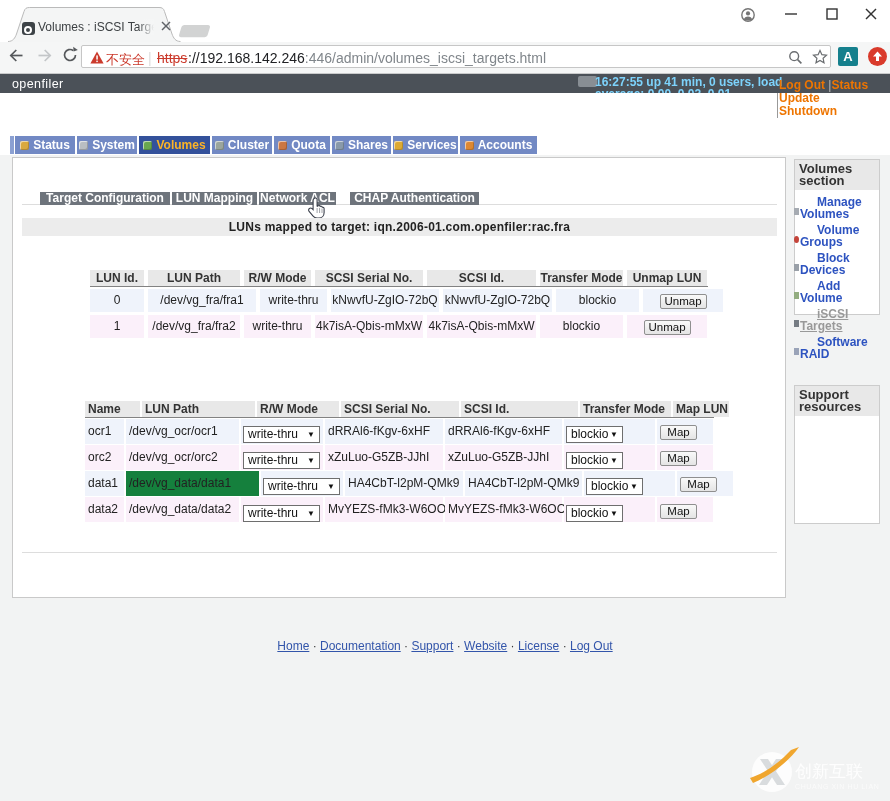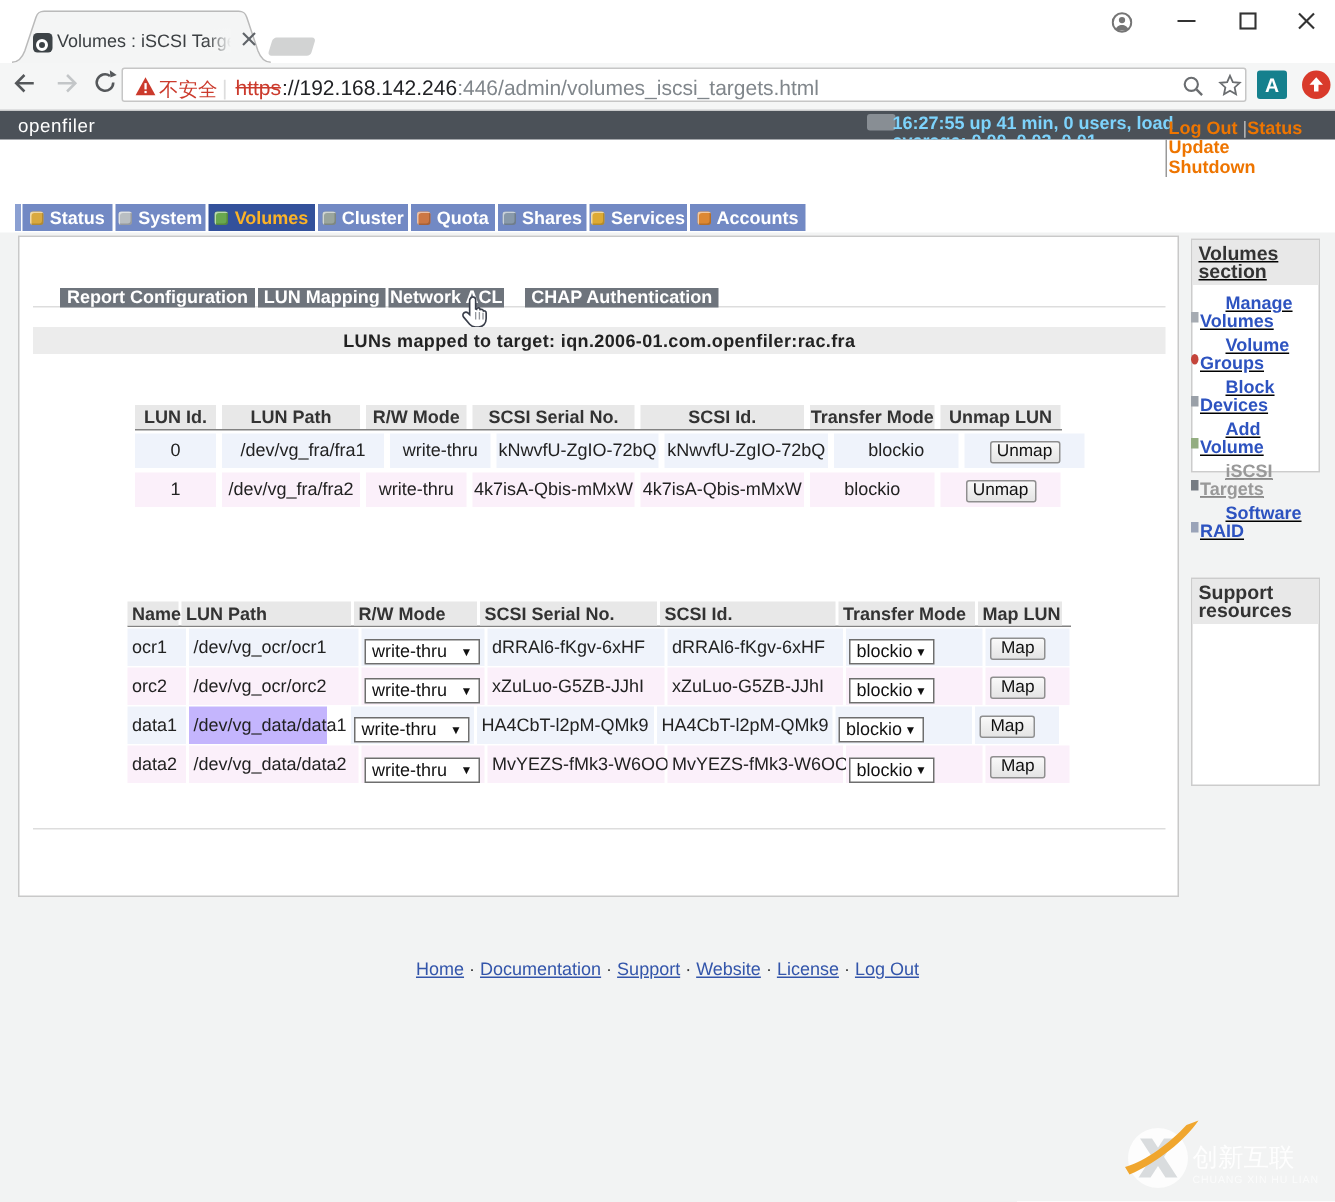--- a/index.html
+++ b/index.html
@@ -193,21 +193,21 @@
   <div class="ntab" style="width:56px;"><span class="nicon" style="background:#cc7744;"></span>Quota</div>
   <div class="ntab" style="width:59px;"><span class="nicon" style="background:#8899aa;"></span>Shares</div>
   <div class="ntab" style="width:65px;"><span class="nicon" style="background:#ddaa33;"></span>Services</div>
   <div class="ntab" style="width:77px;"><span class="nicon" style="background:#dd8833;"></span>Accounts</div>
 </div>
 
 <div id="graybg"></div>
 <div id="mainbox"></div>
 
 <div id="subtabline"></div>
-<div class="stab" style="left:40px; width:130px;">Report Configuration</div>
+<div class="stab" style="left:40px; width:130px;">Target Configuration</div>
 <div class="stab" style="left:172px; width:85px;">LUN Mapping</div>
 <div class="stab" style="left:259px; width:77px;">Network ACL</div>
 <div class="stab" style="left:350px; width:129px;">CHAP Authentication</div>
 
 <svg class="abs" style="left:307px;top:197px" width="18" height="23" viewBox="0 0 17 23">
   <path d="M6.5,1.5 C7.6,0.6 9.2,1 9.6,2.3 L9.6,9 L10.2,9.2 C10.3,8.4 11.4,8 12.2,8.4 L12.6,9.4 C13.5,9 14.5,9.4 14.8,10.3 C15.7,10 16.6,10.6 16.6,11.6 L16.6,15.5 C16.6,18.6 14.5,21 11.5,21 L9.5,21 C7.8,21 6.6,20.4 5.6,19.2 L1.6,14.4 C0.8,13.4 1,12.2 1.9,11.5 C2.7,10.9 3.8,11 4.6,11.7 L5.6,12.7 L5.6,3.2 C5.6,2.5 6,1.9 6.5,1.5 Z" fill="#fff" stroke="#3a3f4b" stroke-width="1.1"></path>
   <path d="M9.6,11 L9.6,16 M12.1,11 L12.1,16 M14.5,11.5 L14.5,16" stroke="#3a3f4b" stroke-width="0.9" fill="none" opacity="0.55"></path>
 </svg>
 
 <div class="graybar" style="top:218px;">LUNs mapped to target: iqn.2006-01.com.openfiler:rac.fra</div>
@@ -237,21 +237,21 @@
         <div class="cell" style="width: 67px; background: rgb(251, 240, 250); text-align: center; line-height: 23px; margin-right: 4px;">write-thru</div>
         <div class="cell" style="width: 108px; background: rgb(251, 240, 250); text-align: center; line-height: 23px; margin-right: 4px;">4k7isA-Qbis-mMxW</div>
         <div class="cell" style="width: 109px; background: rgb(251, 240, 250); text-align: center; line-height: 23px; margin-right: 4px;">4k7isA-Qbis-mMxW</div>
         <div class="cell" style="width: 83px; background: rgb(251, 240, 250); text-align: center; line-height: 23px; margin-right: 4px;">blockio</div>
         <div class="cell" style="width: 80px; background: rgb(251, 240, 250); text-align: center; line-height: 23px;"><span class="btn" style="width:47px;">Unmap</span></div>
       </div>
     </div>
 
 <div id="t2" class="t" style="left:85px; top:401px; width:629px;">
       <div class="trow" style="height: 16.5px; border-bottom: 1.5px solid rgb(130, 130, 130); margin-bottom: 1px;">
-        <div class="cell th" style="width: 34px; background: rgb(232, 232, 232); text-align: left; line-height: 16.5px; margin-right: 2px; padding-left: 3px;">Name</div>
+        <div class="cell th" style="width: 55px; background: rgb(232, 232, 232); text-align: left; line-height: 16.5px; margin-right: 2px; padding-left: 3px;">Name</div>
         <div class="cell th" style="width: 113px; background: rgb(232, 232, 232); text-align: left; line-height: 16.5px; margin-right: 2px; padding-left: 3px;">LUN Path</div>
         <div class="cell th" style="width: 82px; background: rgb(232, 232, 232); text-align: left; line-height: 16.5px; margin-right: 2px; padding-left: 3px;">R/W Mode</div>
         <div class="cell th" style="width: 118px; background: rgb(232, 232, 232); text-align: left; line-height: 16.5px; margin-right: 2px; padding-left: 3px;">SCSI Serial No.</div>
         <div class="cell th" style="width: 117px; background: rgb(232, 232, 232); text-align: left; line-height: 16.5px; margin-right: 2px; padding-left: 3px;">SCSI Id.</div>
         <div class="cell th" style="width: 91px; background: rgb(232, 232, 232); text-align: left; line-height: 16.5px; margin-right: 2px; padding-left: 3px;">Transfer Mode</div>
         <div class="cell th" style="width: 56px; background: rgb(232, 232, 232); text-align: left; line-height: 16.5px; padding-left: 3px;">Map LUN</div>
       </div>
       <div class="trow" style="height: 25px; margin-bottom: 1.3px;">
         <div class="cell" style="width: 39px; background: rgb(239, 243, 251); text-align: left; line-height: 25px; margin-right: 2px; padding-left: 3px;">ocr1</div>
         <div class="cell" style="width: 113px; background: rgb(239, 243, 251); text-align: left; line-height: 25px; margin-right: 2px; padding-left: 3px;">/dev/vg_ocr/ocr1</div>
@@ -265,21 +265,21 @@
         <div class="cell" style="width: 39px; background: rgb(251, 240, 250); text-align: left; line-height: 25px; margin-right: 2px; padding-left: 3px;">orc2</div>
         <div class="cell" style="width: 113px; background: rgb(251, 240, 250); text-align: left; line-height: 25px; margin-right: 2px; padding-left: 3px;">/dev/vg_ocr/orc2</div>
         <div class="cell" style="width: 82px; background: rgb(251, 240, 250); text-align: left; line-height: 25px; margin-right: 2px; padding-left: 3px;"><span class="sel" style="width:77px;">write-thru<span class="selarr">▼</span></span></div>
         <div class="cell" style="width: 118px; background: rgb(251, 240, 250); text-align: left; line-height: 25px; margin-right: 2px; padding-left: 3px;">xZuLuo-G5ZB-JJhI</div>
         <div class="cell" style="width: 117px; background: rgb(251, 240, 250); text-align: left; line-height: 25px; margin-right: 2px; padding-left: 3px;">xZuLuo-G5ZB-JJhI</div>
         <div class="cell" style="width: 91px; background: rgb(251, 240, 250); text-align: left; line-height: 25px; margin-right: 2px; padding-left: 3px;"><span class="sel" style="width:57px;">blockio<span class="selarr">▼</span></span></div>
         <div class="cell" style="width: 56px; background: rgb(251, 240, 250); text-align: left; line-height: 25px; padding-left: 3px;"><span class="btn" style="width:37px;">Map</span></div>
       </div>
       <div class="trow" style="height: 25px; margin-bottom: 1.3px;">
         <div class="cell" style="width: 39px; background: rgb(239, 243, 251); text-align: left; line-height: 25px; margin-right: 2px; padding-left: 3px;">data1</div>
-        <div class="cell" style="width: 92px; background: #c4b5fd; text-align: left; line-height: 25px; margin-right: 16px; padding-left: 3px;">/dev/vg_data/data1</div>
+        <div class="cell" style="width: 133px; background: #15803d; text-align: left; line-height: 25px; margin-right: 2px; padding-left: 3px;">/dev/vg_data/data1</div>
         <div class="cell" style="width: 82px; background: rgb(239, 243, 251); text-align: left; line-height: 25px; margin-right: 2px; padding-left: 3px;"><span class="sel" style="width:77px;">write-thru<span class="selarr">▼</span></span></div>
         <div class="cell" style="width: 118px; background: rgb(239, 243, 251); text-align: left; line-height: 25px; margin-right: 2px; padding-left: 3px;">HA4CbT-l2pM-QMk9</div>
         <div class="cell" style="width: 117px; background: rgb(239, 243, 251); text-align: left; line-height: 25px; margin-right: 2px; padding-left: 3px;">HA4CbT-l2pM-QMk9</div>
         <div class="cell" style="width: 91px; background: rgb(239, 243, 251); text-align: left; line-height: 25px; margin-right: 2px; padding-left: 3px;"><span class="sel" style="width:57px;">blockio<span class="selarr">▼</span></span></div>
         <div class="cell" style="width: 56px; background: rgb(239, 243, 251); text-align: left; line-height: 25px; padding-left: 3px;"><span class="btn" style="width:37px;">Map</span></div>
       </div>
       <div class="trow" style="height: 25px; margin-bottom: 1.3px;">
         <div class="cell" style="width: 39px; background: rgb(251, 240, 250); text-align: left; line-height: 25px; margin-right: 2px; padding-left: 3px;">data2</div>
         <div class="cell" style="width: 113px; background: rgb(251, 240, 250); text-align: left; line-height: 25px; margin-right: 2px; padding-left: 3px;">/dev/vg_data/data2</div>
         <div class="cell" style="width: 82px; background: rgb(251, 240, 250); text-align: left; line-height: 25px; margin-right: 2px; padding-left: 3px;"><span class="sel" style="width:77px;">write-thru<span class="selarr">▼</span></span></div>
@@ -287,21 +287,21 @@
         <div class="cell" style="width: 117px; background: rgb(251, 240, 250); text-align: left; line-height: 25px; margin-right: 2px; padding-left: 3px;">MvYEZS-fMk3-W6OO</div>
         <div class="cell" style="width: 91px; background: rgb(251, 240, 250); text-align: left; line-height: 25px; margin-right: 2px; padding-left: 3px;"><span class="sel" style="width:57px;">blockio<span class="selarr">▼</span></span></div>
         <div class="cell" style="width: 56px; background: rgb(251, 240, 250); text-align: left; line-height: 25px; padding-left: 3px;"><span class="btn" style="width:37px;">Map</span></div>
       </div>
     </div>
 
 <div class="abs" style="left:22px;top:552px;width:755px;height:1px;background:#ddd;"></div>
 
 <div class="foot" style="top:639px;"><a href="#">Home</a> · <a href="#">Documentation</a> · <a href="#">Support</a> · <a href="#">Website</a> · <a href="#">License</a> · <a href="#">Log Out</a></div>
 
-<div class="sbox" style="top:159px; height:156px;text-decoration:underline;">
+<div class="sbox" style="top:159px; height:156px;">
   <div class="shead">Volumes section</div>
   <div class="sbody">
     <div class="sitem"><span class="sicon" style="background:#a6abb2;top:11px;left:-6px;"></span>Manage Volumes</div>
     <div class="sitem"><span class="sicon" style="background:#c4443a;top:11px;left:-6px;border-radius:50%;"></span>Volume Groups</div>
     <div class="sitem"><span class="sicon" style="background:#9aa0a8;top:11px;left:-6px;"></span>Block Devices</div>
     <div class="sitem"><span class="sicon" style="background:#93ad80;top:11px;left:-6px;"></span>Add Volume</div>
     <div class="sitem gray"><span class="sicon" style="background:#767c83;top:11px;left:-6px;"></span>iSCSI Targets</div>
     <div class="sitem"><span class="sicon" style="background:#9aa3b8;top:11px;left:-6px;"></span>Software RAID</div>
   </div>
 </div>

